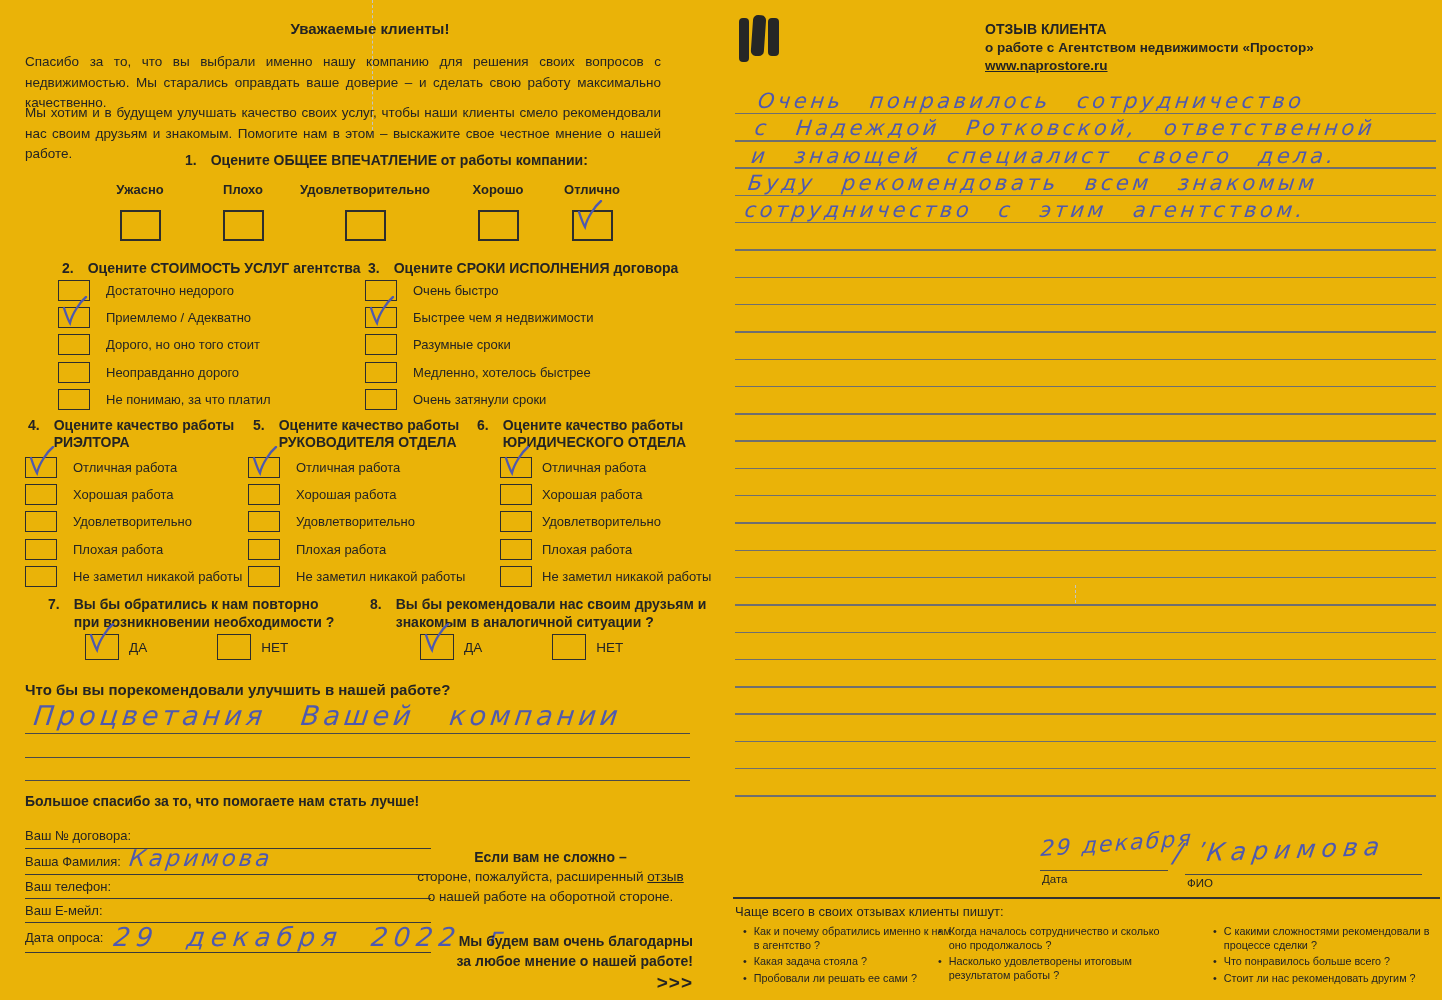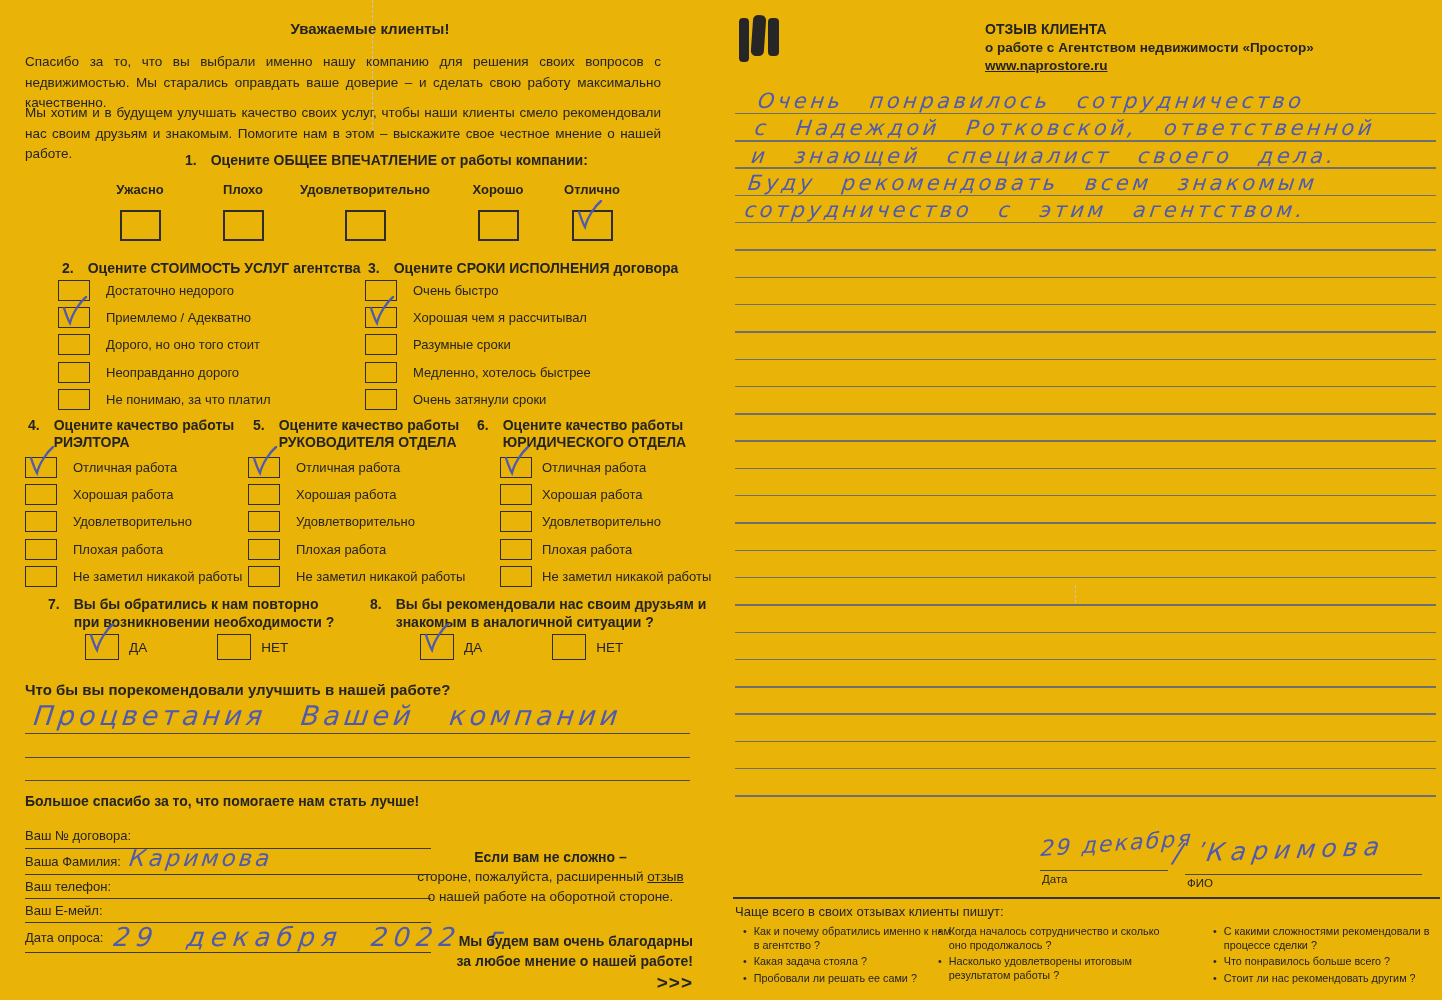--- a/index.html
+++ b/index.html
@@ -154,21 +154,21 @@
     <div class="opt">
       <span class="cb"></span>
       <span class="ol">Очень быстро</span>
     </div>
     <div class="opt">
       <span class="cb checked">
           <svg class="mark" viewBox="0 0 30 32">
             <use href="#chk"></use>
           </svg>
         </span>
-      <span class="ol">Хорошая чем я рассчитывал</span>
+      <span class="ol">Быстрее чем я недвижимости</span>
     </div>
     <div class="opt">
       <span class="cb"></span>
       <span class="ol">Разумные сроки</span>
     </div>
     <div class="opt">
       <span class="cb"></span>
       <span class="ol">Медленно, хотелось быстрее</span>
     </div>
     <div class="opt">

